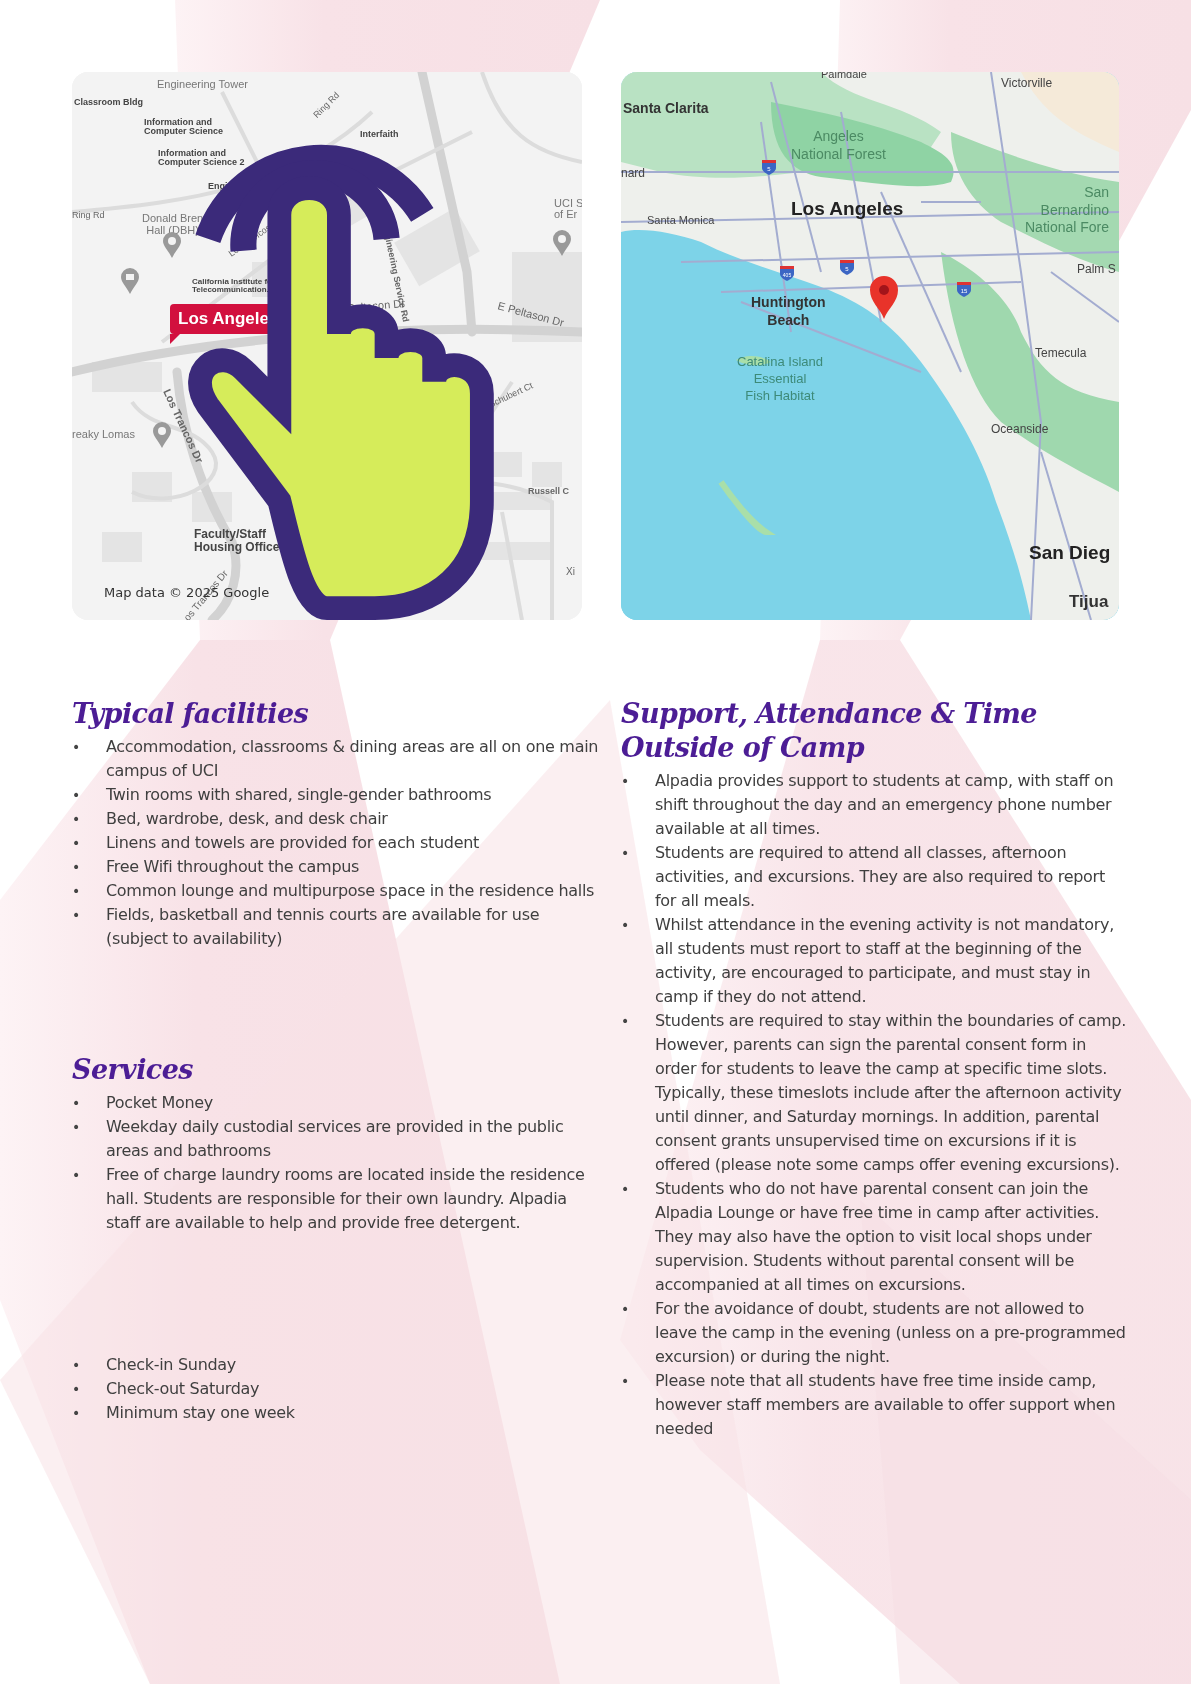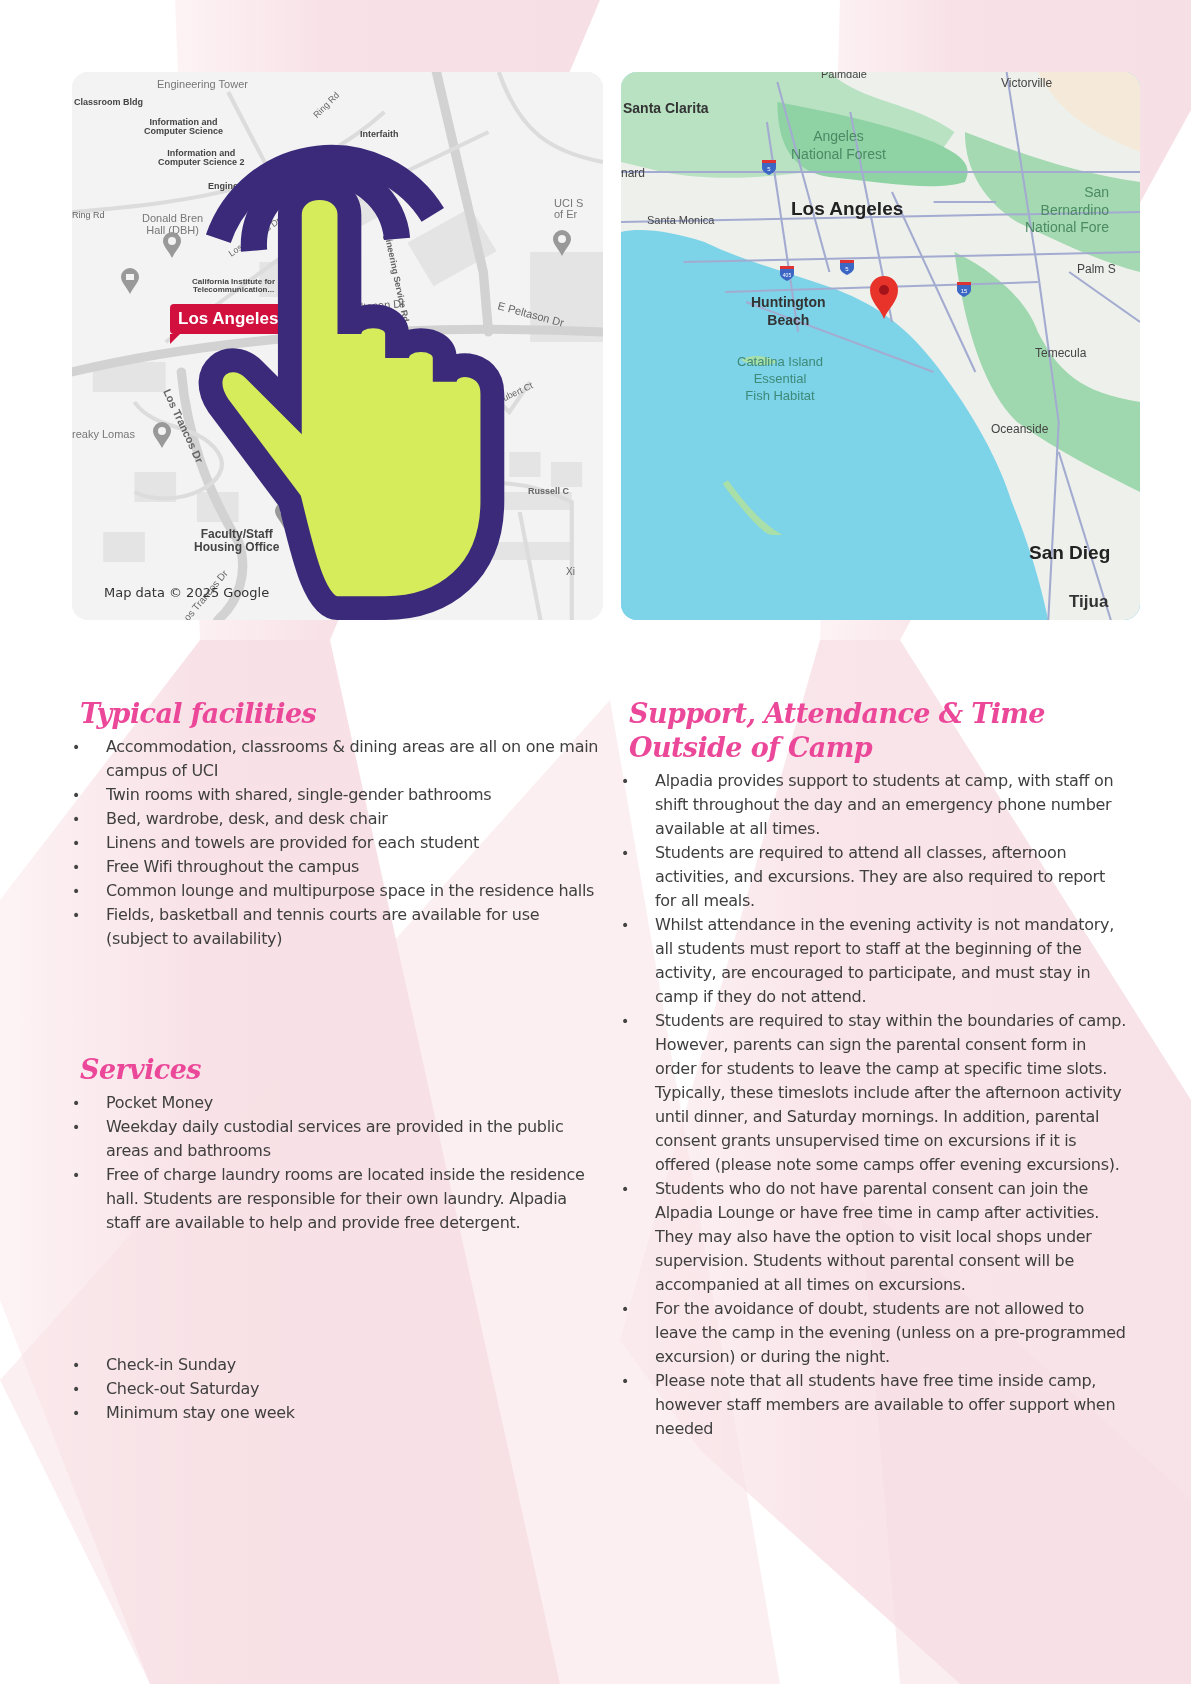--- a/index.html
+++ b/index.html
@@ -7,28 +7,28 @@
     width: 1191px; height: 1684px; position: relative; overflow: hidden;
     background: #ffffff;
     font-family: "DejaVu Sans", "Liberation Sans", sans-serif;
     color: #3d3d3d;
   }
   .bg { position: absolute; inset: 0; z-index: 0; }
   .page { position: absolute; inset: 0; z-index: 1; }
 
   .map {
     position: absolute; top: 72px; height: 548px;
-    border-radius: 16px; overflow: hidden; padding-left: 21px;
+    border-radius: 16px; overflow: hidden;
   }
   .map-left { left: 72px; width: 510px; background: #f2f2f2; }
   .map-right { left: 621px; width: 498px; background: #7dd3e8; }
   .map svg { position: absolute; inset: 0; width: 100%; height: 100%; }
 
   .map-label { position: absolute; font-family: "Liberation Sans", sans-serif; white-space: nowrap; }
-  .ml-small { font-size: 9px; color: #444; font-weight: bold; line-height: 1.05; text-align: center; }
+  .ml-small { font-size: 9px; color: #444; font-weight: bold; line-height: 1.05; text-align: left; }
   .ml-grey { font-size: 11px; color: #777; }
   .ml-road { font-size: 10px; color: #666; }
   .ml-city { font-size: 14px; color: #333; font-weight: bold; }
   .ml-city-big { font-size: 19px; color: #222; font-weight: bold; }
   .ml-town { font-size: 12px; color: #444; }
   .ml-forest { font-size: 14px; color: #4b8a63; text-align: center; line-height: 1.25; }
   .ml-sea { font-size: 13px; color: #3d8a78; text-align: center; line-height: 1.3; }
 
   .callout {
     position: absolute; left: 170px; top: 304px;
@@ -43,24 +43,24 @@
   .attribution {
     position: absolute; left: 32px; bottom: 20px;
     font-size: 13px; color: #333; font-family: "DejaVu Sans", sans-serif;
   }
   .tap-icon { position: absolute; left: 30px; top: 450px; width: 36px; height: 46px; }
 
   .section { position: absolute; }
   .col-left { left: 72px; width: 530px; }
   .col-right { left: 621px; width: 500px; }
   h2 {
-    margin: 0 0 4px 8px;
+    margin: 0 0 4px 0;
     font-family: "DejaVu Serif", "Liberation Serif", serif;
     font-style: italic; font-weight: bold;
-    color: #ec4899; font-size: 27px; line-height: 34px;
+    color: #4c1d95; font-size: 27px; line-height: 34px;
     letter-spacing: -0.6px;
   }
   ul { list-style: none; margin: 0; padding: 0; }
   li {
     position: relative; padding-left: 34px;
     font-size: 16px; line-height: 24px; color: #3f3f3f;
     letter-spacing: -0.3px;
   }
   li::before {
     content: "•"; position: absolute; left: 0; top: 0; font-size: 14px; color: #444;

